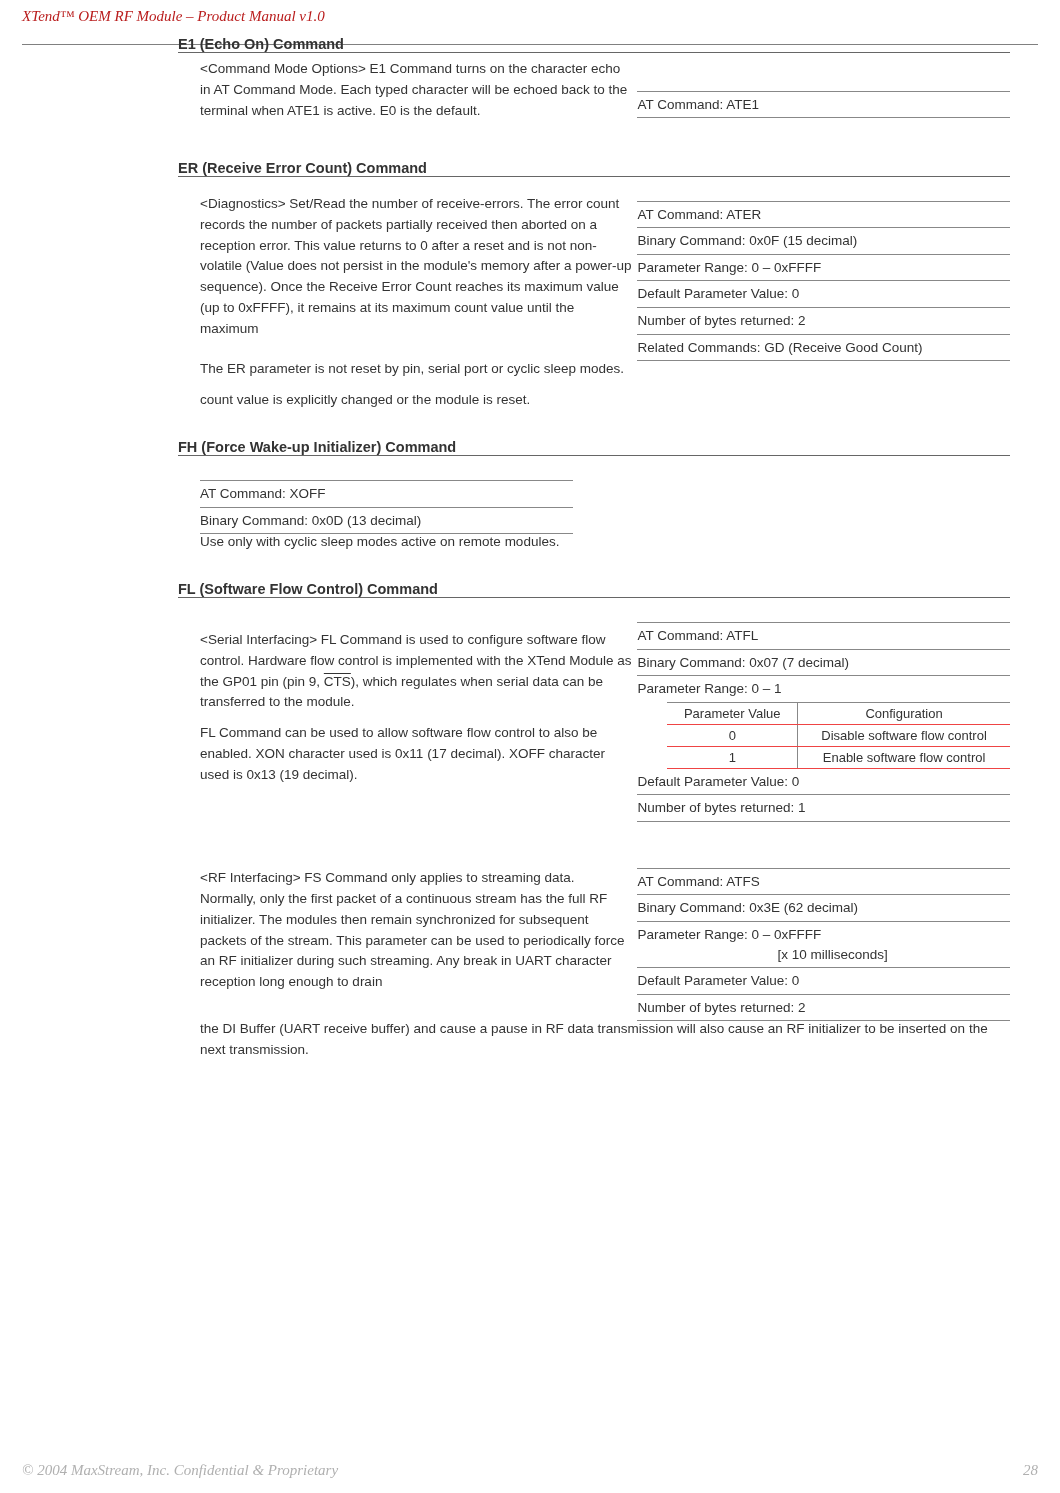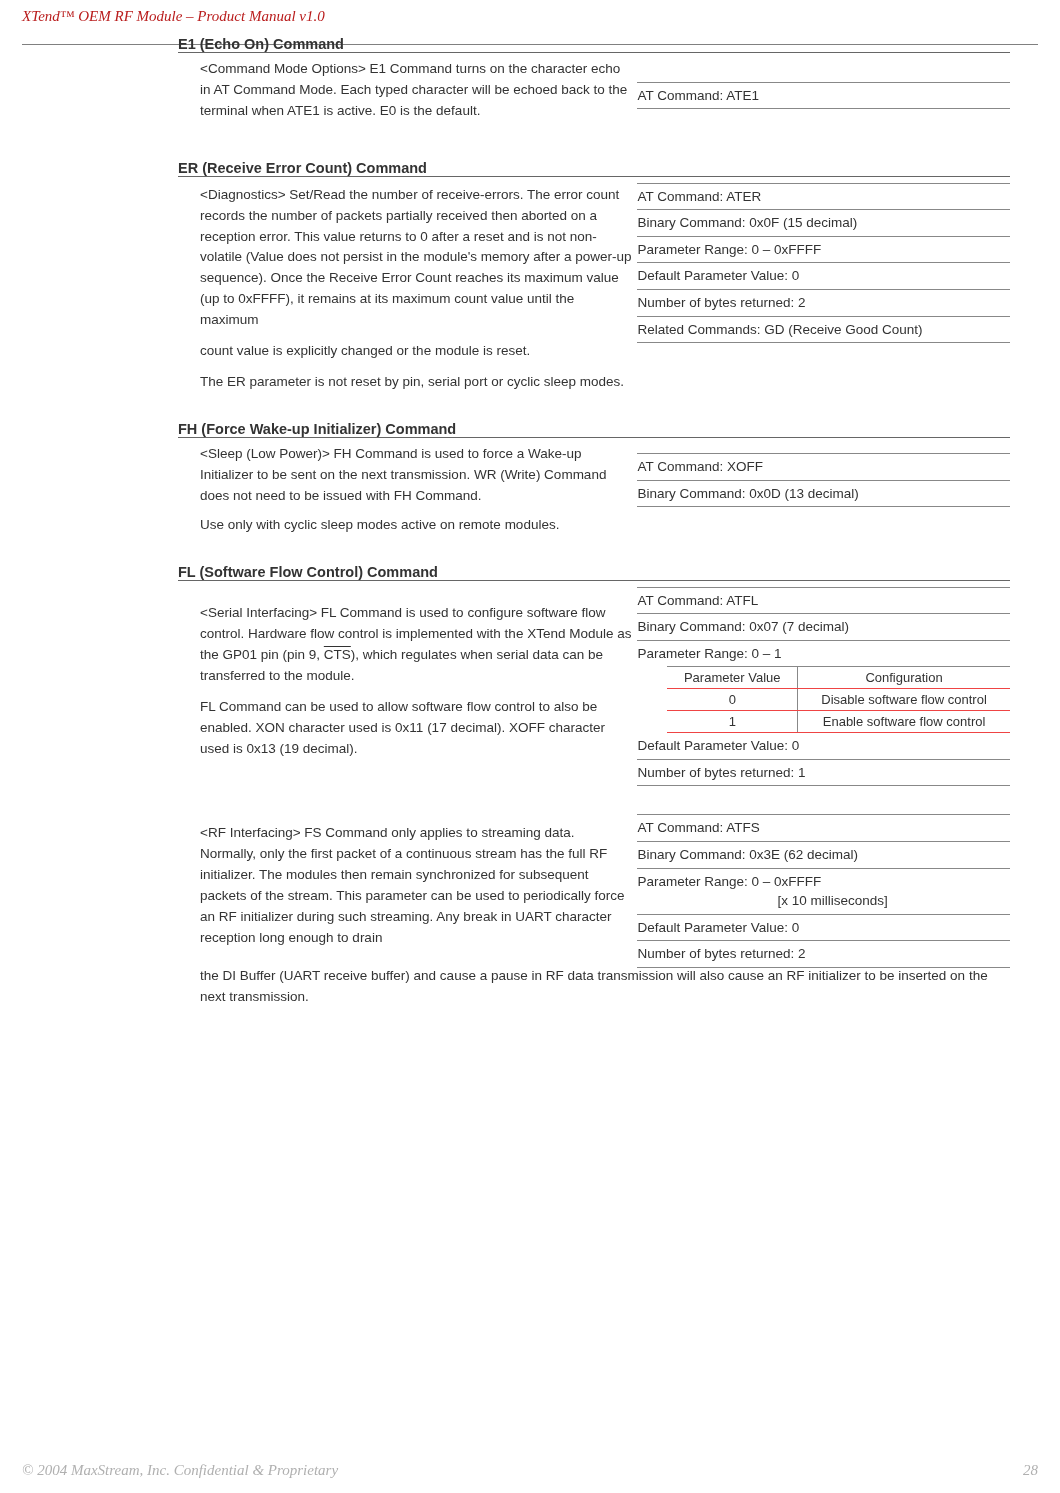--- a/index.html
+++ b/index.html
@@ -58,21 +58,21 @@
   .desc p { margin-bottom: 10px; }
   .rightbox {
     flex: 0 0 46%;
     font-size: 13.5px;
   }
   .info-row {
     border-bottom: 1px solid #888;
     padding: 3px 0;
     line-height: 1.45;
   }
-  .info-row:first-child { border-top: 1px solid #888; }
+  .info-row:first-child { border-top: 1px solid #888; margin-top: 18px; }
   .sub { padding-left: 140px; }
   .trail {
     padding-left: 22px;
     line-height: 1.55;
     font-size: 13.5px;
     margin-top: -2px;
   }
   .trail p { margin-bottom: 10px; }
   .overline { text-decoration: overline; }
 
@@ -120,31 +120,28 @@
       <div class="rightbox">
         <div class="info-row">AT Command: ATER</div>
         <div class="info-row">Binary Command: 0x0F (15 decimal)</div>
         <div class="info-row">Parameter Range: 0 – 0xFFFF</div>
         <div class="info-row">Default Parameter Value: 0</div>
         <div class="info-row">Number of bytes returned: 2</div>
         <div class="info-row">Related Commands: GD (Receive Good Count)</div>
       </div>
     </div>
     <div class="trail">
+      <p>The ER parameter is not reset by pin, serial port or cyclic sleep modes.</p>
       <p>count value is explicitly changed or the module is reset.</p>
-      <p>The ER parameter is not reset by pin, serial port or cyclic sleep modes.</p>
     </div>
   </div>
 
   <div class="section">
     <div class="sec-title">FH (Force Wake-up Initializer) Command</div>
     <div class="sec-body">
-      <div class="desc">
-          <p>&lt;Sleep (Low Power)&gt; FH Command is used to force a Wake-up Initializer to be sent on the next transmission. WR (Write) Command does not need to be issued with FH Command.</p>
-        </div>
       <div class="rightbox">
         <div class="info-row">AT Command: XOFF</div>
         <div class="info-row">Binary Command: 0x0D (13 decimal)</div>
       </div>
     </div>
     <div class="trail">
         <p>Use only with cyclic sleep modes active on remote modules.</p>
       </div>
   </div>
 

